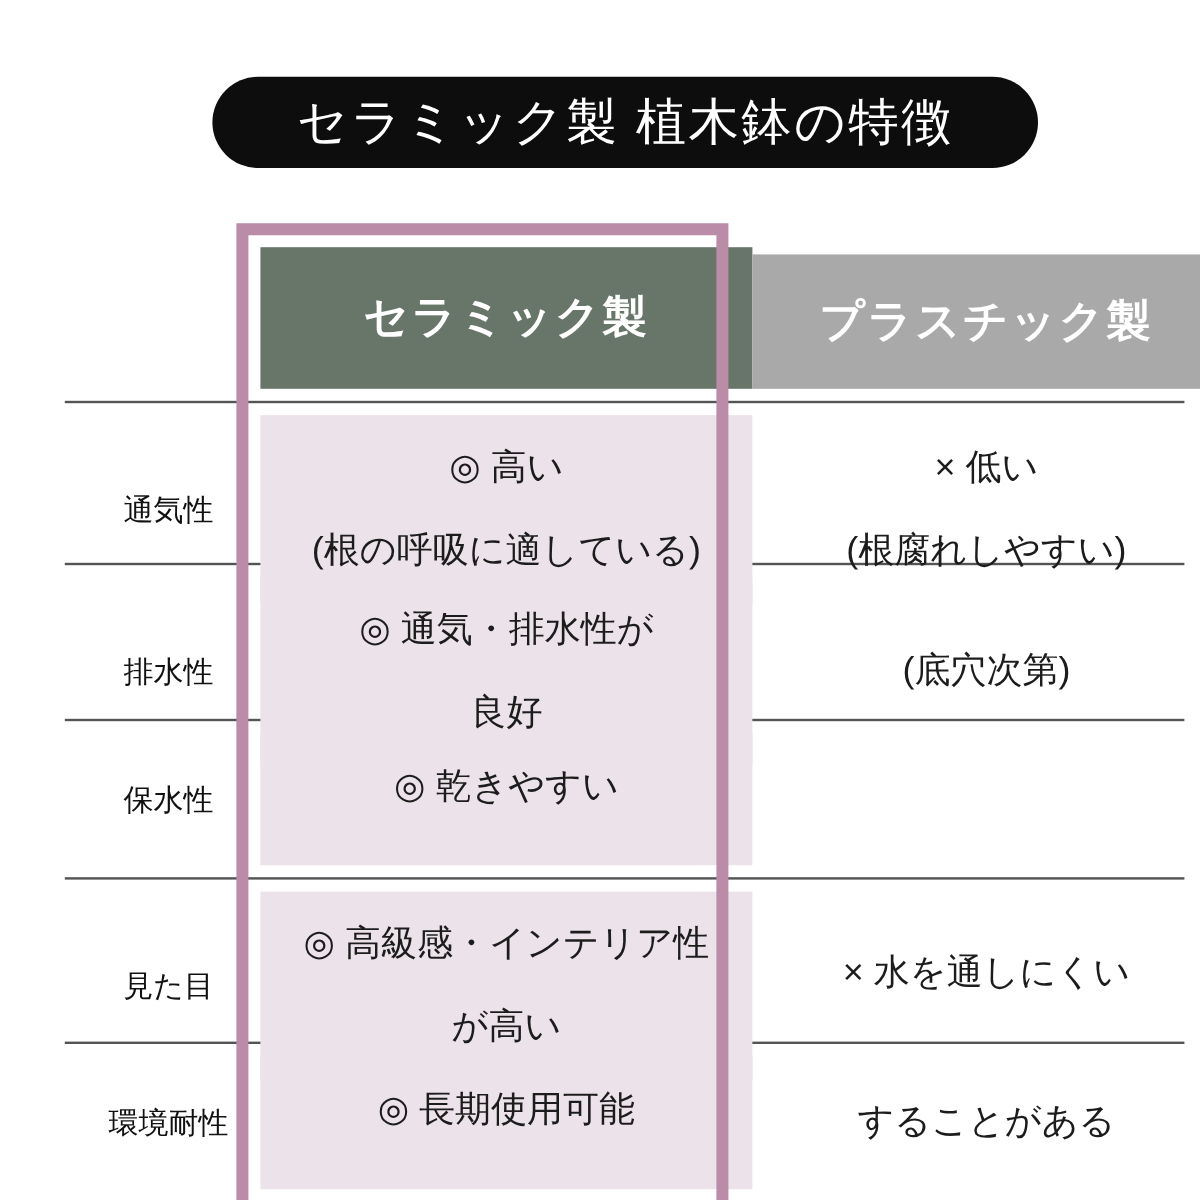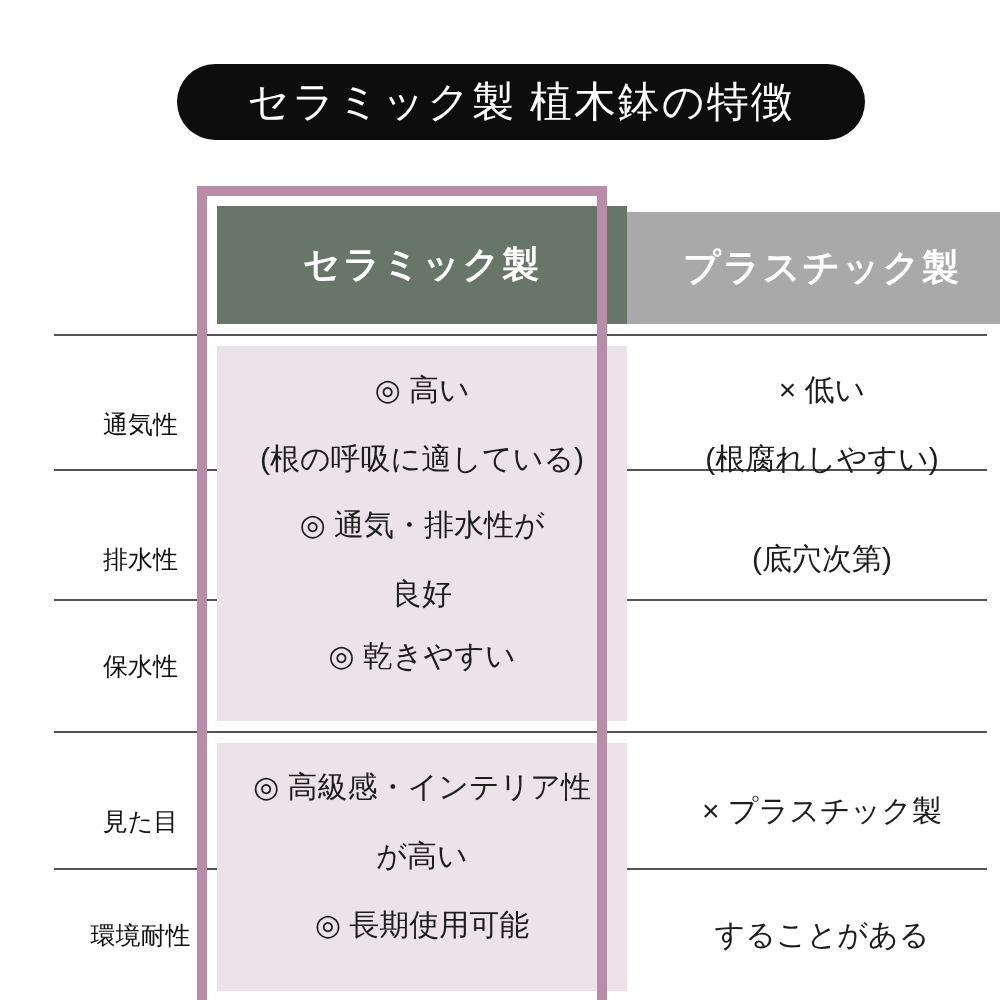--- a/index.html
+++ b/index.html
@@ -119,21 +119,21 @@
 
     <div class="row r4 bordered">
       <div class="cell label-cell">
         <span>見た目</span>
       </div>
       <div class="cell ceramic-cell content-cell">
         <span class="ln">◎ 高級感・インテリア性</span>
         <span class="ln">が高い</span>
       </div>
       <div class="cell content-cell">
-        <span class="ln">× プラスチック製</span>
+        <span class="ln">× 水を通しにくい</span>
         <span class="ln"></span>
       </div>
     </div>
 
     <div class="row r5">
       <div class="cell label-cell">
         <span>環境耐性</span>
       </div>
       <div class="cell ceramic-cell content-cell">
         <span class="ln">◎ 長期使用可能</span>

